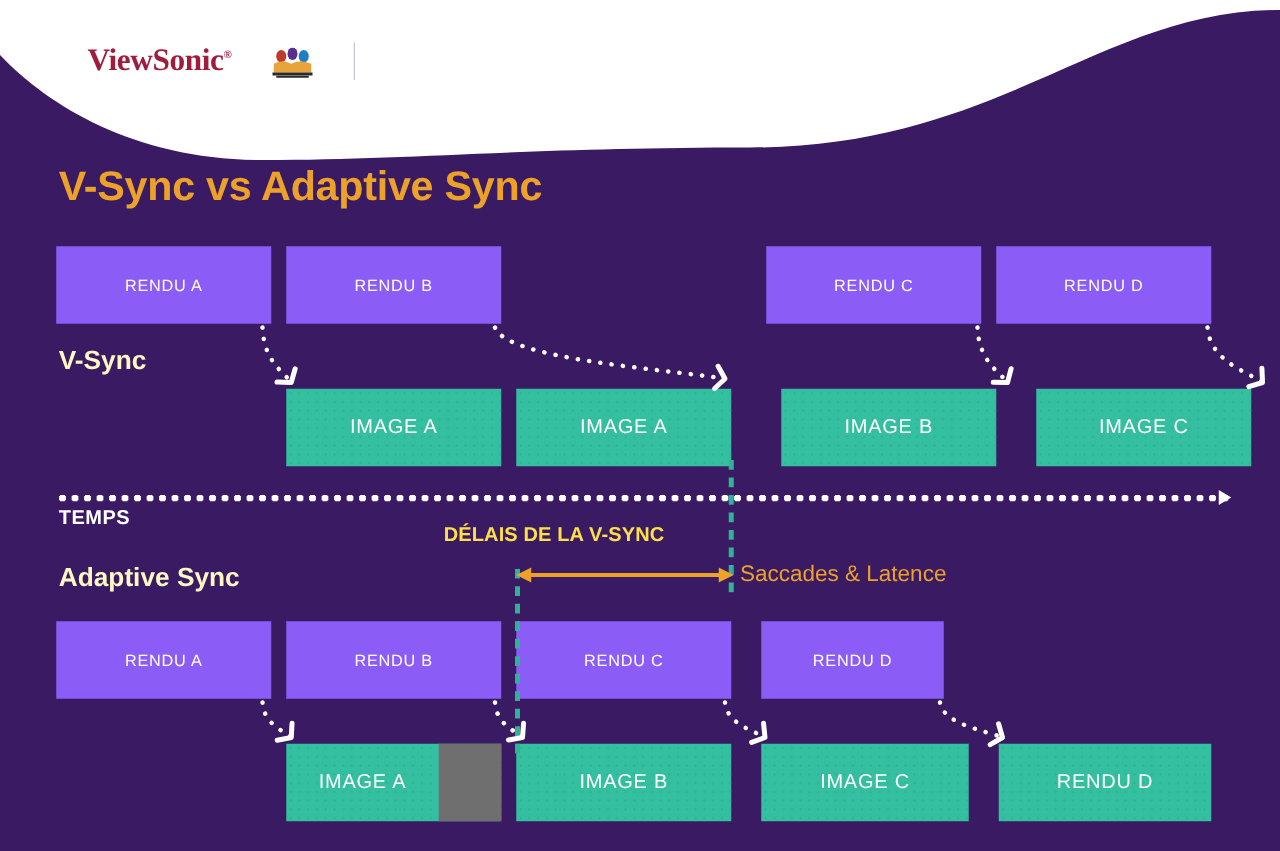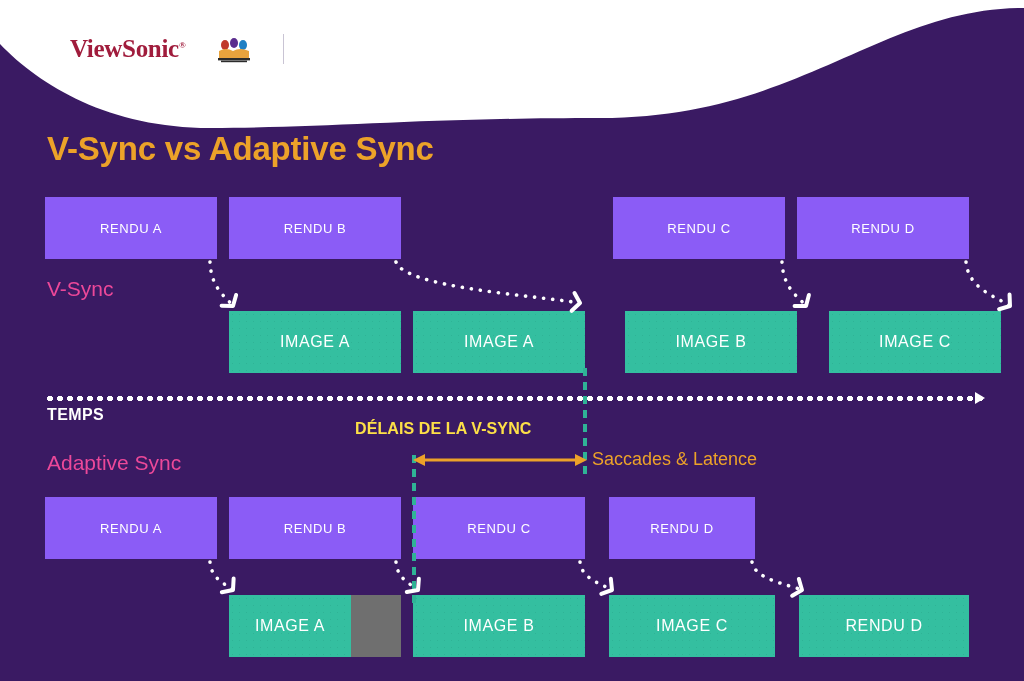--- a/index.html
+++ b/index.html
@@ -37,22 +37,22 @@
 
   
   #page-title {
     position:absolute; left:47px; top:130px;
     font-size:33px; font-weight:bold; color:#eca229;
     letter-spacing:-0.2px; z-index:4;
   }
 
   
   .section-label {
-    position:absolute; font-size:21px; font-weight:normal;
-    color:#ec4899; z-index:6;
+    position:absolute; font-size:21px; font-weight:bold;
+    color:#fef9c3; z-index:6;
   }
   #label-vsync { left:47px; top:277px; }
   #label-adaptive { left:47px; top:451px; }
 
   #label-temps {
     position:absolute; left:47px; top:406px;
     font-size:16px; font-weight:bold; color:#ffffff;
     letter-spacing:0.4px; z-index:6;
   }
 

